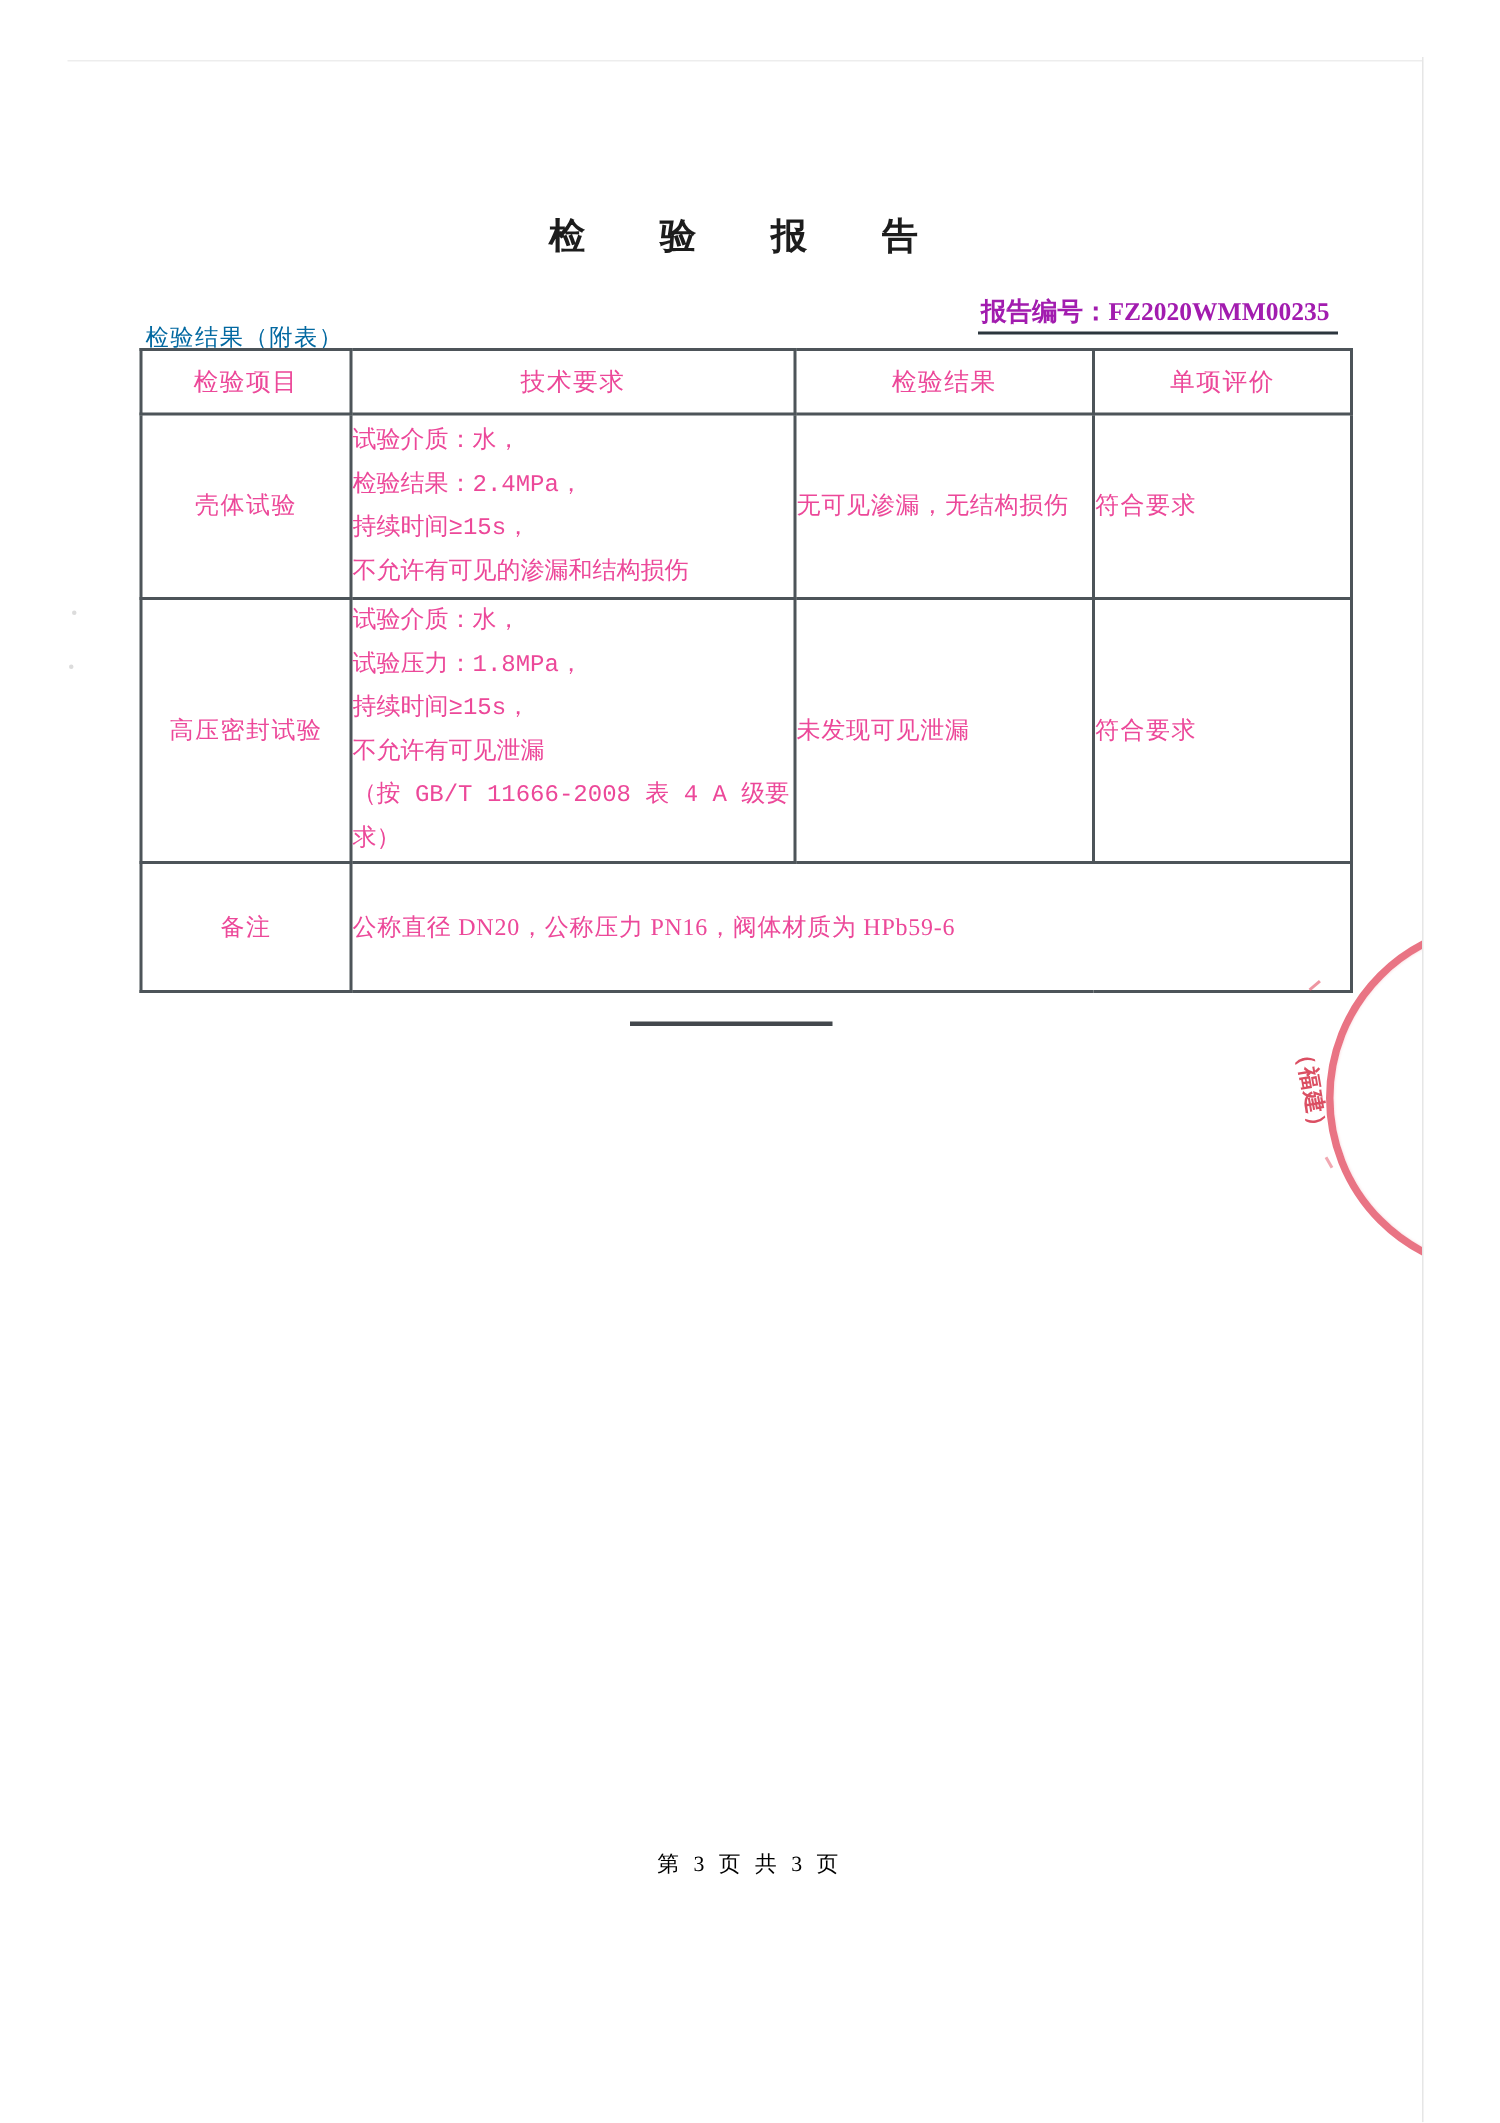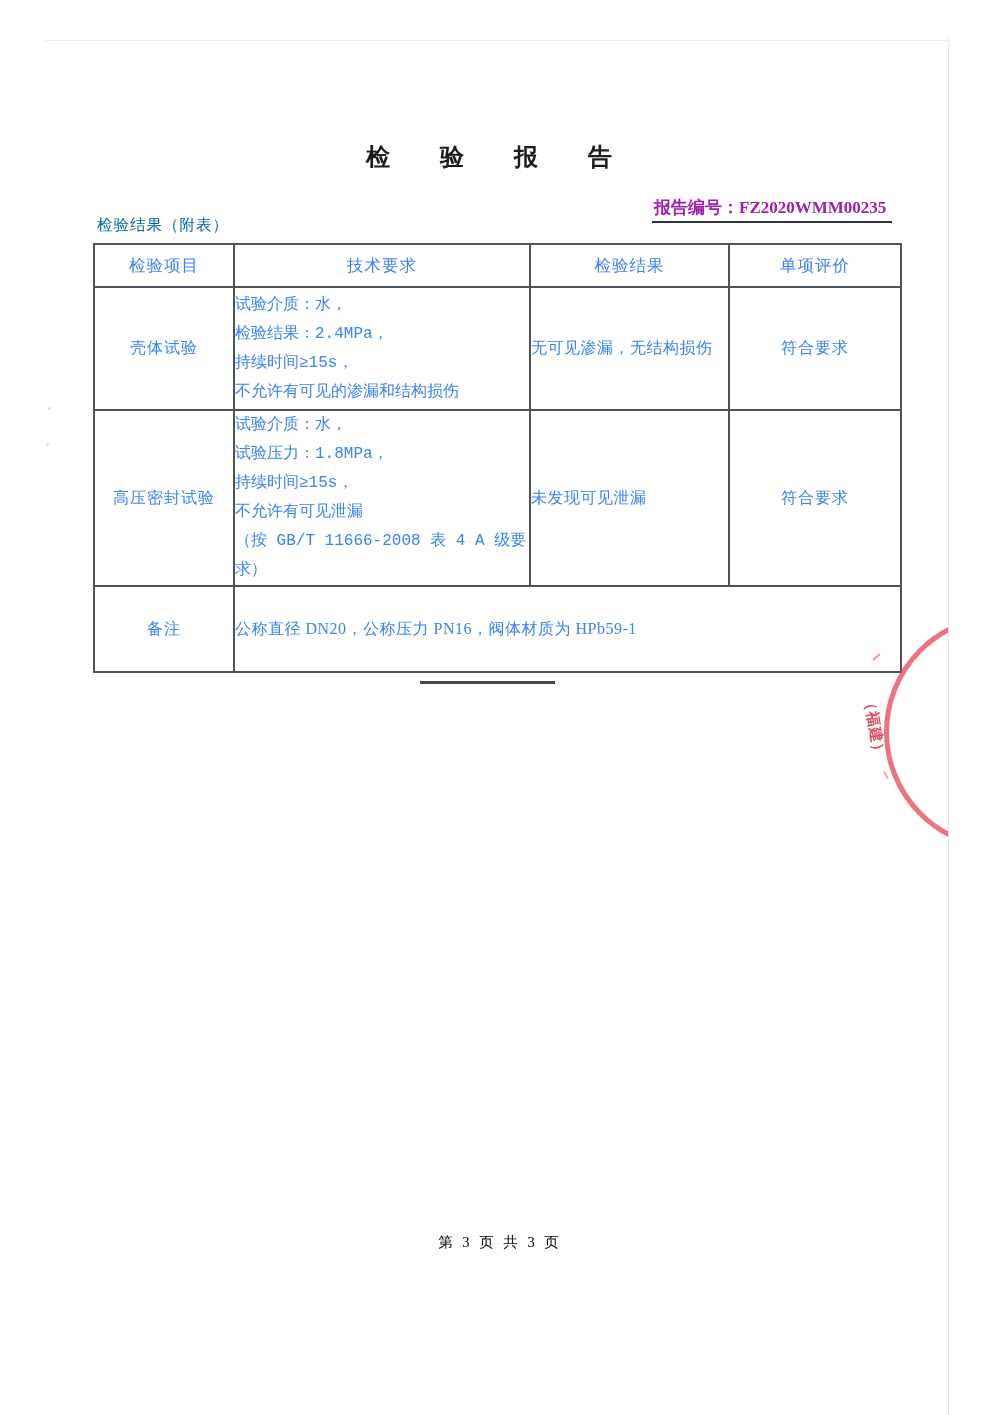--- a/index.html
+++ b/index.html
@@ -58,42 +58,42 @@
   }
   .table-caption {
     position: absolute;
     left: 97px; top: 215px;
     font-size: 15.5px;
     color: #0369a1;
     letter-spacing: 1px;
   }
   table.results {
     position: absolute;
-    left: 93px; top: 243px;
+    left: 93px; top: 232px;
     width: 799px;
     border-collapse: collapse;
     table-layout: fixed;
     font-size: 16px;
-    color: #3b82f6;
+    color: #ec4899;
   }
   table.results td, table.results th {
     border: 2px solid #4d5459;
     padding: 0;
     font-weight: normal;
     vertical-align: middle;
   }
   th.col-item   { width: 138px; }
   th.col-tech   { width: 294px; }
   th.col-result { width: 197px; }
   th.col-eval   { width: 170px; }
   tr.header-row th { height: 41px; text-align: center; font-size: 16.5px; letter-spacing: 1px; }
   td.cell-item { text-align: center; letter-spacing: 1px; }
   td.cell-tech { text-align: left; padding: 10px 8px 10px 16px; line-height: 29px; font-family: Liberation Mono, monospace; }
   td.cell-result { text-align: left; padding-left: 8px; letter-spacing: 0.5px; }
-  td.cell-eval { text-align: center; letter-spacing: 1px; }
+  td.cell-eval { letter-spacing: 1px; }
   tr.row-1 td { height: 121px; }
   tr.row-2 td { height: 163px; }
   tr.row-remark td { height: 84px; }
   td.cell-remark { text-align: left; padding-left: 16px; letter-spacing: 0.5px; }
   .divider {
     position: absolute;
     left: 420px; top: 681px;
     width: 135px; height: 2.5px;
     background: #43484d;
   }
@@ -193,21 +193,21 @@
         <div>持续时间≥15s，</div>
         <div>不允许有可见泄漏</div>
         <div>（按 GB/T 11666-2008 表 4 A 级要求）</div>
       </td>
       <td class="cell-result">未发现可见泄漏</td>
       <td class="cell-eval">符合要求</td>
     </tr>
 
     <tr class="row-remark">
       <td class="cell-item">备注</td>
-      <td class="cell-remark" colspan="3">公称直径 DN20，公称压力 PN16，阀体材质为 HPb59-1</td>
+      <td class="cell-remark" colspan="3">公称直径 DN20，公称压力 PN16，阀体材质为 HPb59-6</td>
     </tr>
   </tbody>
     </table>
 
   <div class="divider"></div>
 
   <div class="stamp-clip">
     <div class="stamp-ring"></div>
     <div class="stamp-text">（福建）</div>
     <div class="stamp-mark-a"></div>

